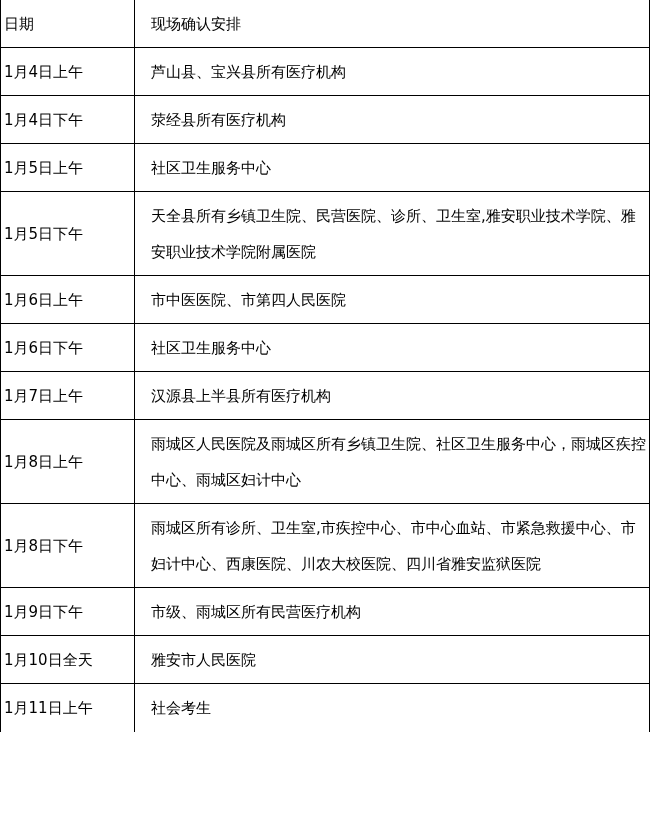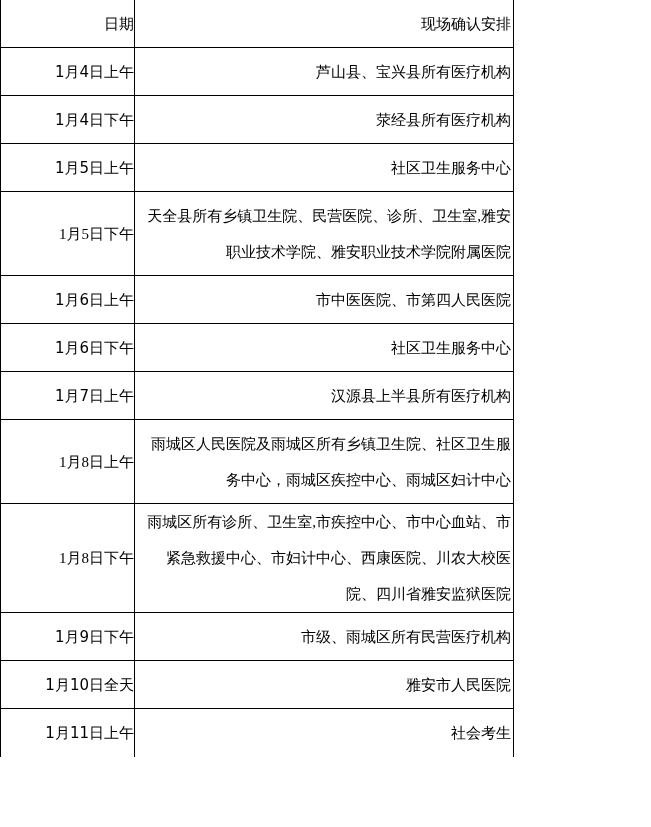--- a/index.html
+++ b/index.html
@@ -12,44 +12,43 @@
       height: 827px;
       overflow: hidden;
       position: relative;
       font-family: "DejaVu Sans", "Liberation Sans", sans-serif;
       color: #000000;
     }
     .sched-table {
       position: absolute;
       left: 0;
       top: -1px;
-      width: 514px;
+      width: 650px;
       border-collapse: collapse;
       table-layout: fixed;
-      text-align: right;
     }
     .sched-table td {
       border: 1px solid #000000;
       padding: 0;
       vertical-align: middle;
       font-size: 15px;
       line-height: 36px;
       white-space: normal;
       word-break: break-all;
     }
     .sched-table td.col-date {
       width: 130px;
       padding-left: 3px;
     }
     .sched-table td.col-arr {
-      padding-left: 10px;
+      padding-left: 16px;
       padding-right: 2px;
     }
     .sched-table tr.r1 td { height: 47px; }
-    .sched-table tr.r2 td { height: 83px; font-family: Liberation Serif, serif; }
+    .sched-table tr.r2 td { height: 83px; }
     .sched-table tr.last td { border-bottom: none; height: 48px; }
   </style>
 </head>
 <body>
 
 <table class="sched-table">
   <tbody>
     <tr class="r1">
       <td class="col-date">日期</td>
       <td class="col-arr">现场确认安排</td>

